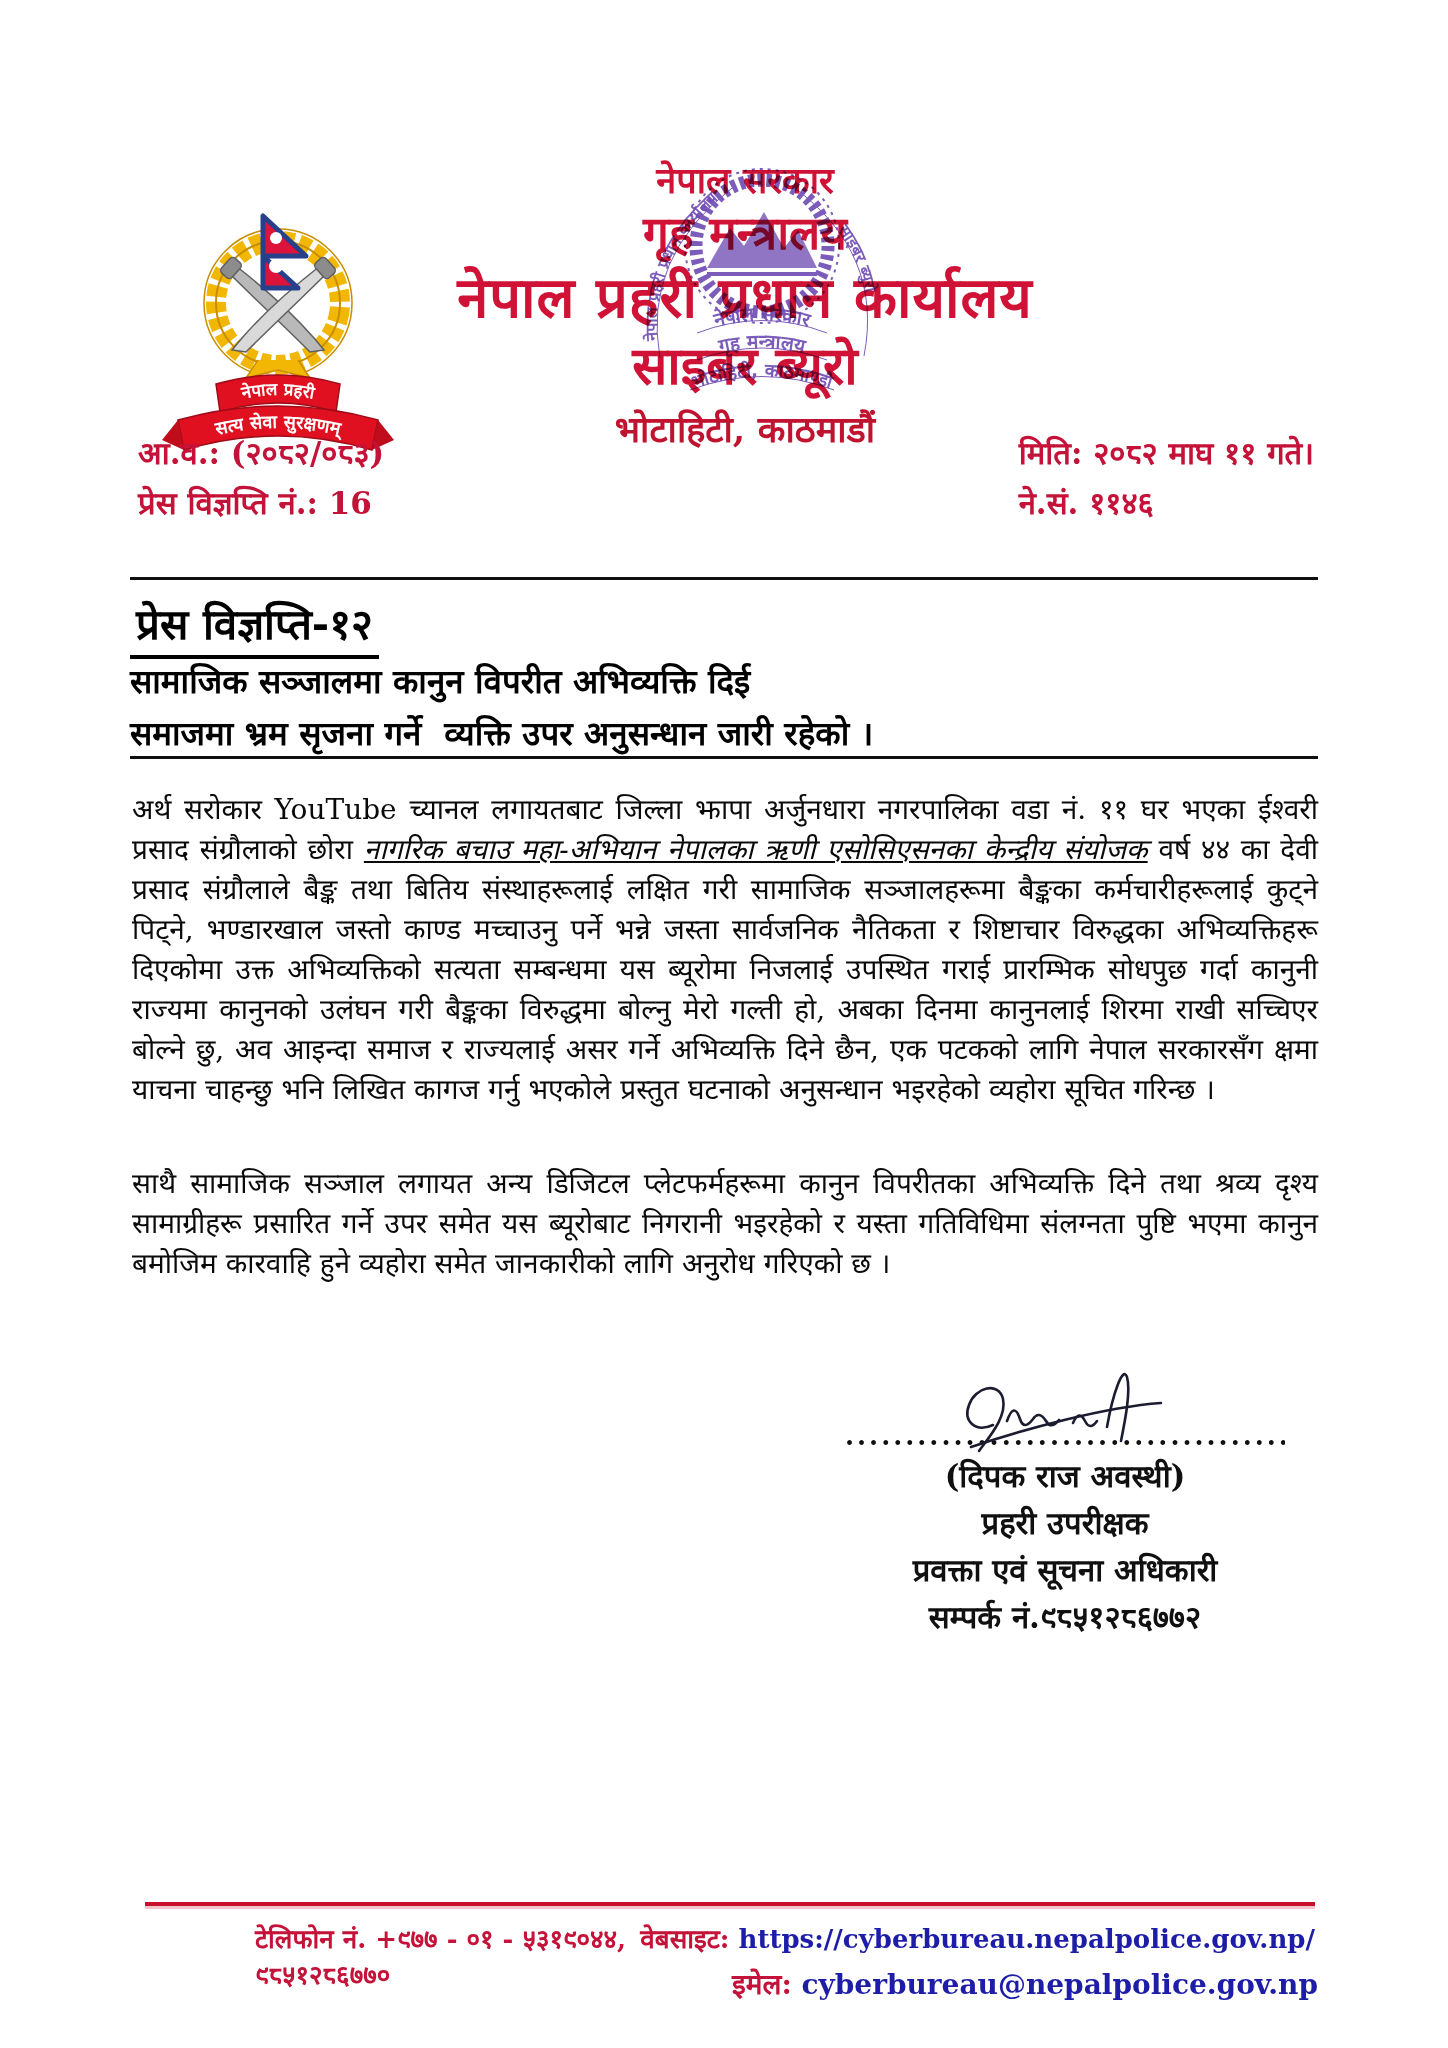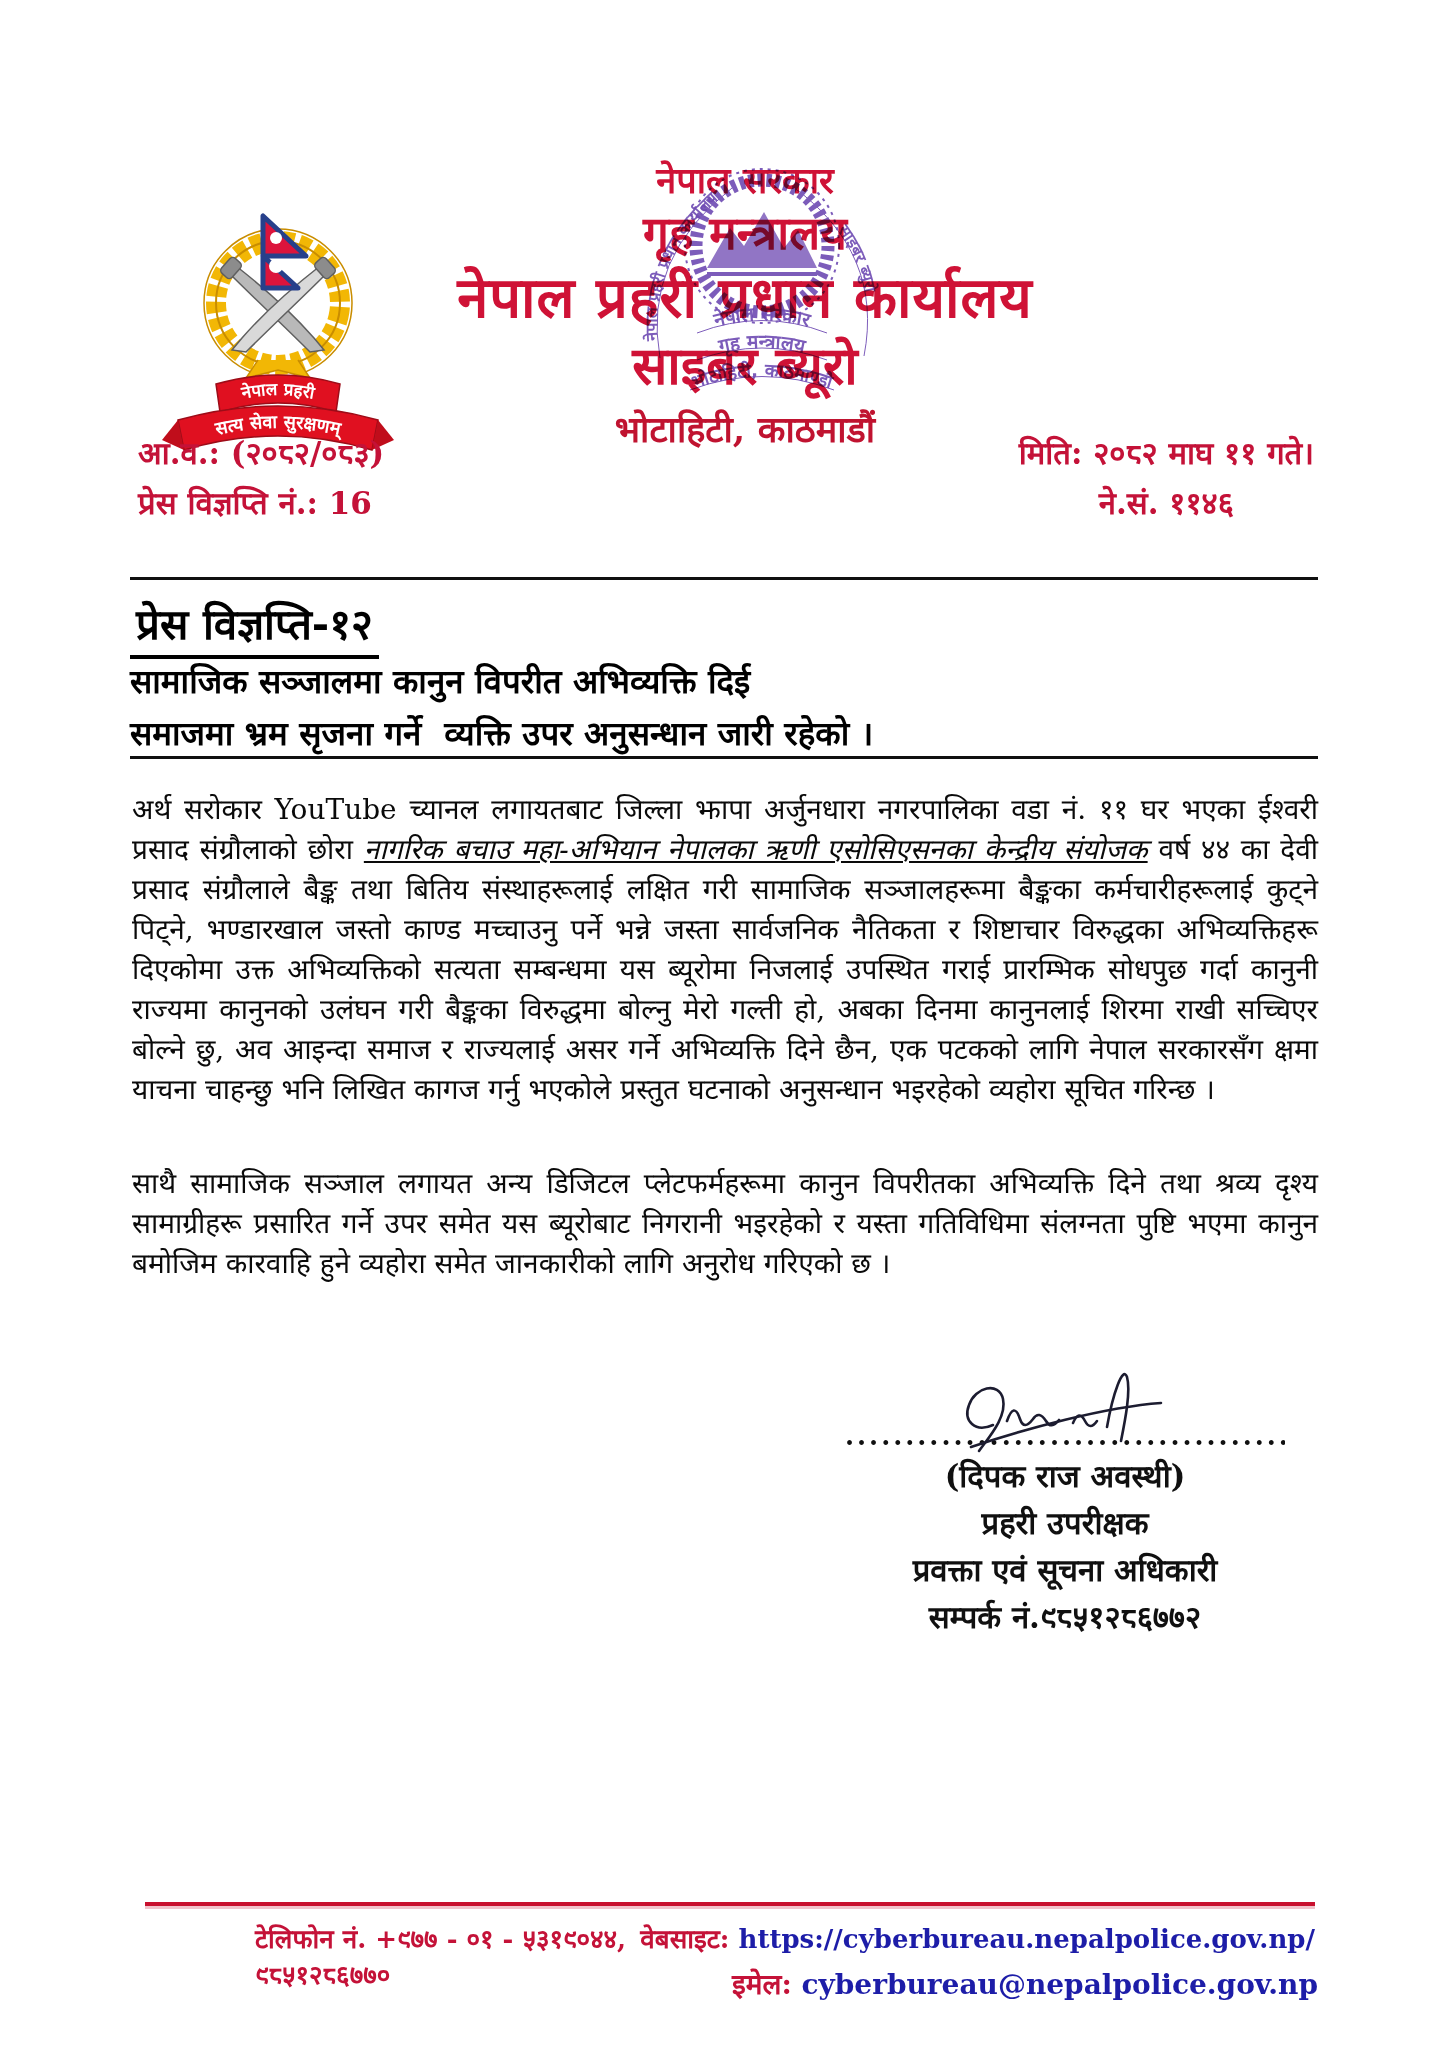--- a/index.html
+++ b/index.html
@@ -19,21 +19,21 @@
   .head-ministry{font-size:46px;margin-top:8px;}
   .head-office{font-size:56px;margin-top:6px;letter-spacing:1px;}
   .head-bureau{font-size:52px;margin-top:8px;}
   .head-address{font-size:36px;margin-top:14px;color:#c01330;}
   .stamp{position:absolute;left:612px;top:128px;width:300px;height:320px;
          mix-blend-mode:multiply;opacity:.88;}
   
   .meta{position:absolute;left:138px;top:428px;width:1176px;display:flex;
         justify-content:space-between;color:#c41238;font-weight:bold;
         font-size:31px;line-height:1.62;}
-  .meta-right{text-align:center;}
+  .meta-right{text-align:left;}
   
   .rule{position:absolute;left:130px;width:1188px;height:0;border-top:3px solid #101010;}
   .rule-1{top:577px;}
   .rule-2{top:756px;}
   
   .title-block{position:absolute;left:130px;top:594px;width:1188px;text-align:left;color:#000;}
   .title-main{display:inline-block;font-size:42px;font-weight:bold;
               border-bottom:4px solid #000;padding:0 6px 4px 6px;}
   .title-sub{font-size:33px;font-weight:bold;line-height:1.38;white-space:pre-wrap;}
   

